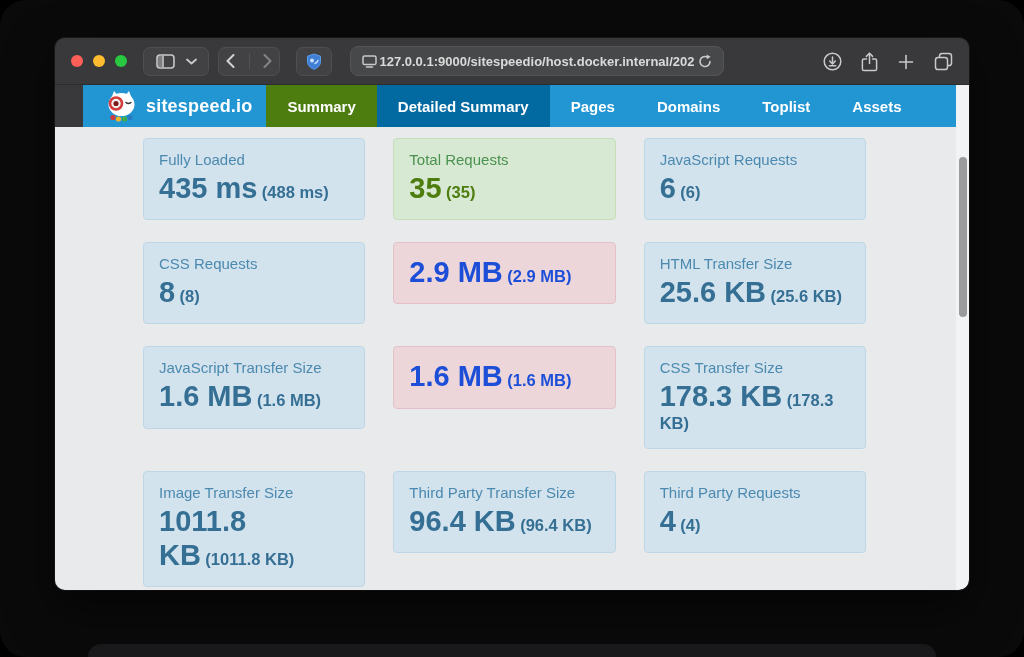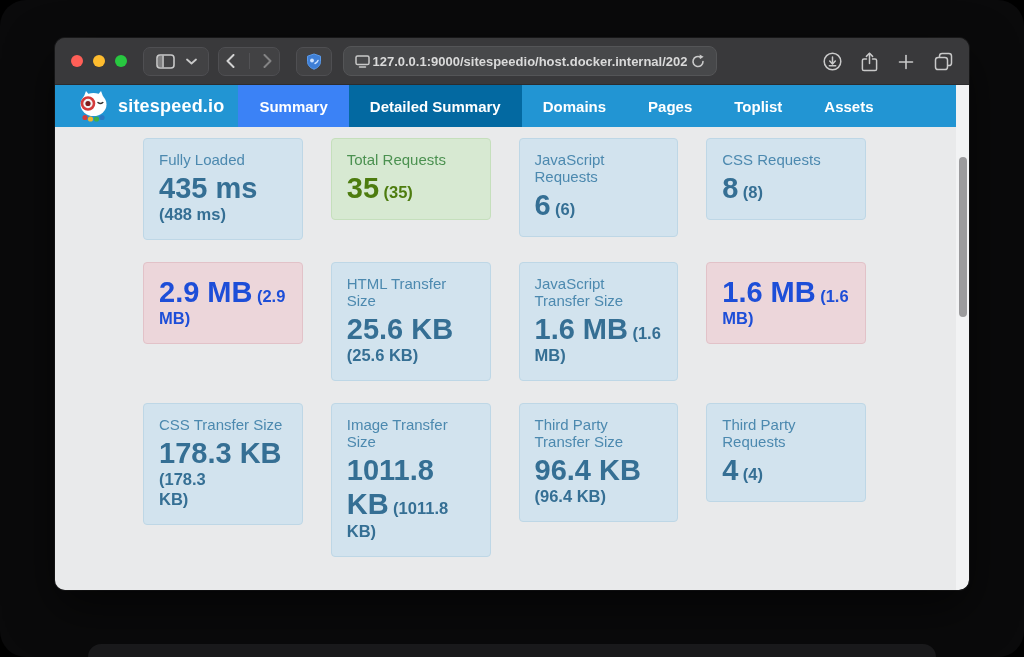--- a/index.html
+++ b/index.html
@@ -16,44 +16,44 @@
   .toolbar { position:relative; height:47px; background:#39393b; display:flex; align-items:center; border-bottom:1px solid #2c2c2e; }
   .traffic { display:flex; gap:10px; margin-left:16px; }
   .light { width:12px; height:12px; border-radius:50%; }
   .light.red{ background:#ff5f57; } .light.yellow{ background:#febc2e; } .light.green{ background:#28c840; }
   .pill { display:flex; align-items:center; justify-content:center; background:#424244;
     border:1px solid #4f4f52; border-radius:7px; height:29px; color:#c9c9c9; }
   .tb-sidebar { margin-left:16px; width:66px; gap:7px; }
   .tb-nav { margin-left:9px; width:62px; gap:0; }
   .tb-nav .sep { width:1px; height:16px; background:#525255; margin:0 6px; }
   .tb-ext { margin-left:16px; width:36px; }
-  .urlbar { margin-left:11px; width:374px; height:30px; display:flex; align-items:center;
+  .urlbar { margin-left:18px; width:374px; height:30px; display:flex; align-items:center;
     background:#47484a; border:1px solid #545557; border-radius:8px; padding:0 9px; }
   .urlbar .url-text { flex:1; text-align:center; color:#dadada; font-size:13px; font-weight:600;
     white-space:nowrap; overflow:hidden; }
   .right-icons { position:absolute; right:14px; top:0; height:47px; display:flex; align-items:center; gap:13px; color:#c9c9c9; }
   .icon-btn { display:flex; align-items:center; justify-content:center; width:24px; height:24px; }
   svg.glyph { display:block; }
   .fwd { opacity:.45; }
 
   
   .window-body { display:flex; height:505px; }
   .main-col { width:901px; display:flex; flex-direction:column; }
 
   
-  .navbar { height:42px; background:#2295d3; display:flex; align-items:stretch; color:#fff; }
+  .navbar { height:42px; background:#2295d3; display:flex; align-items:stretch; color:#fff;margin-left:28px; }
   .brand { display:flex; align-items:center; gap:8px; padding:0 14px 0 22px; cursor:pointer; }
   .brand-text { font-size:18px; font-weight:700; letter-spacing:.2px; }
   .nav-item { display:flex; align-items:center; padding:0 21px; font-size:15px; font-weight:600; cursor:pointer; }
-  .nav-item.dark { background:#3b82f6; }
+  .nav-item.dark { background:#4d7c0f; }
   .nav-item.active { background:#0369a1; }
 
   
   .content { flex:1; background:#e9eaeb; overflow:hidden; }
-  .grid { display:grid; grid-template-columns:repeat(4, 1fr); column-gap:28px; row-gap:22px;
+  .grid { display:grid; grid-template-columns:repeat(3, 1fr); column-gap:28px; row-gap:22px;
     margin:11px 90px 0 88px; align-items:start; }
   .card { border-radius:4px; border:1px solid; padding:12px 15px 14px 15px; }
   .card-label { font-size:15px; margin-bottom:3px; }
   .card-value { font-weight:700; line-height:1.18; }
   .value-main { font-size:29px; }
   .value-sub { font-size:16.5px; }
   .card.info    { background:#d2e3ee; border-color:#bed7e6; }
   .card.info .card-label   { color:#4c89af; }
   .card.info .card-value   { color:#356f94; }
   .card.success { background:#d7e9d2; border-color:#c5dfbc; }
@@ -183,22 +183,22 @@
               <circle cx="8" cy="27.5" r="2.6" fill="#d43b3b"></circle>
               <circle cx="13.5" cy="29" r="2.6" fill="#f0b429"></circle>
               <circle cx="19.5" cy="29" r="2.6" fill="#3fae49"></circle>
               <circle cx="25" cy="27.5" r="2.6" fill="#2b78c2"></circle>
             </svg>
             <span class="brand-text">sitespeed.io</span>
           </div>
           <div id="nav-items" style="display:flex; align-items:stretch;">
               <div class="nav-item dark">Summary</div>
               <div class="nav-item dark active">Detailed Summary</div>
+              <div class="nav-item">Pages</div>
               <div class="nav-item">Domains</div>
-              <div class="nav-item">Pages</div>
               <div class="nav-item">Toplist</div>
               <div class="nav-item">Assets</div>
             </div>
         </nav>
 
         <div class="content">
           <div class="grid" id="cards-grid">
               <div class="card info">
                 <div class="card-label">Fully Loaded</div>
                 <div class="card-value"><span class="value-main">435 ms</span> <span class="value-sub">(488 ms)</span></div>

